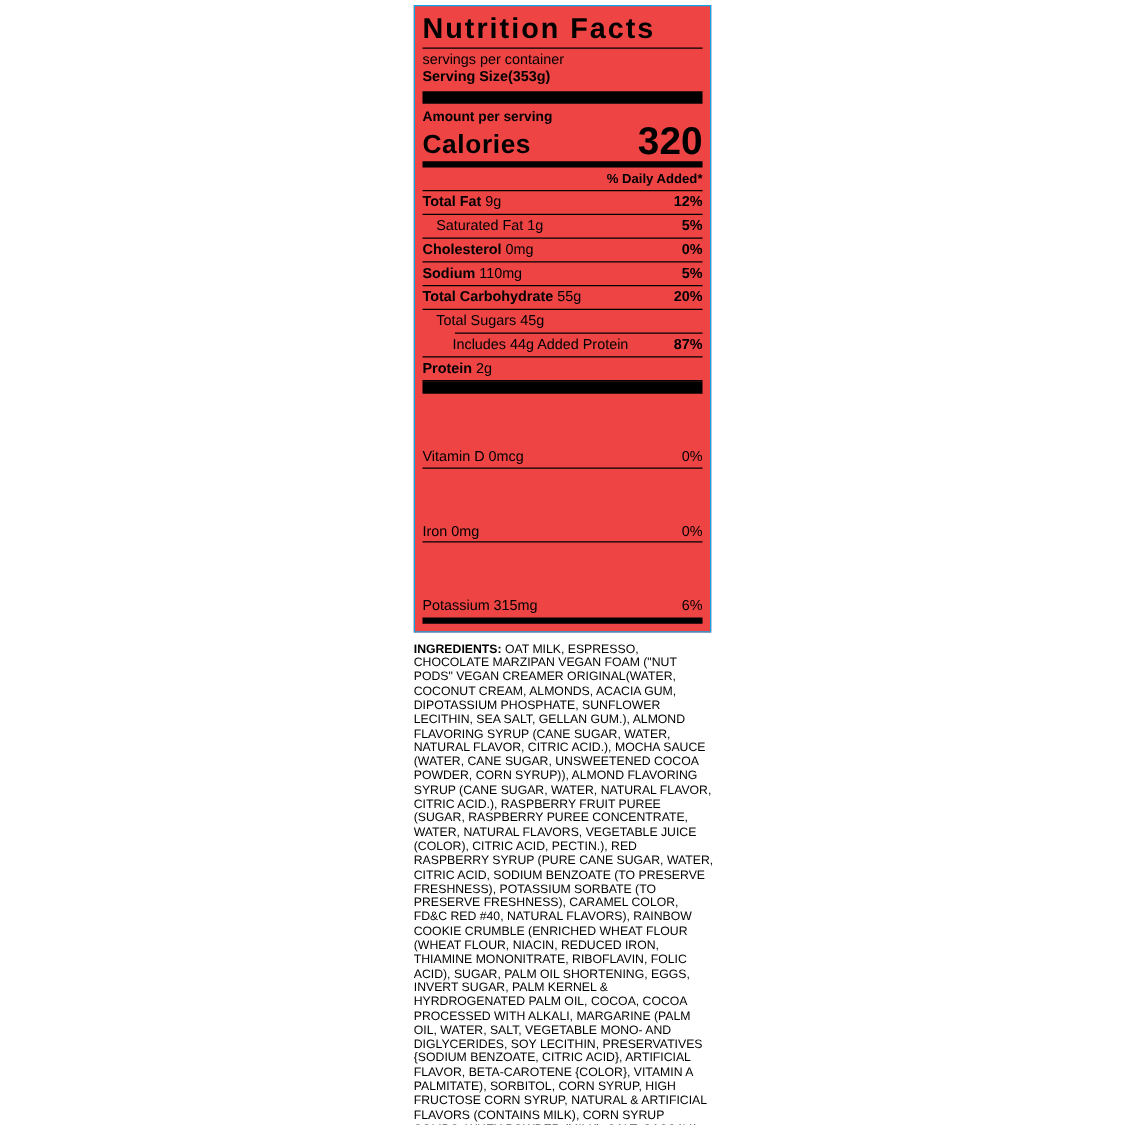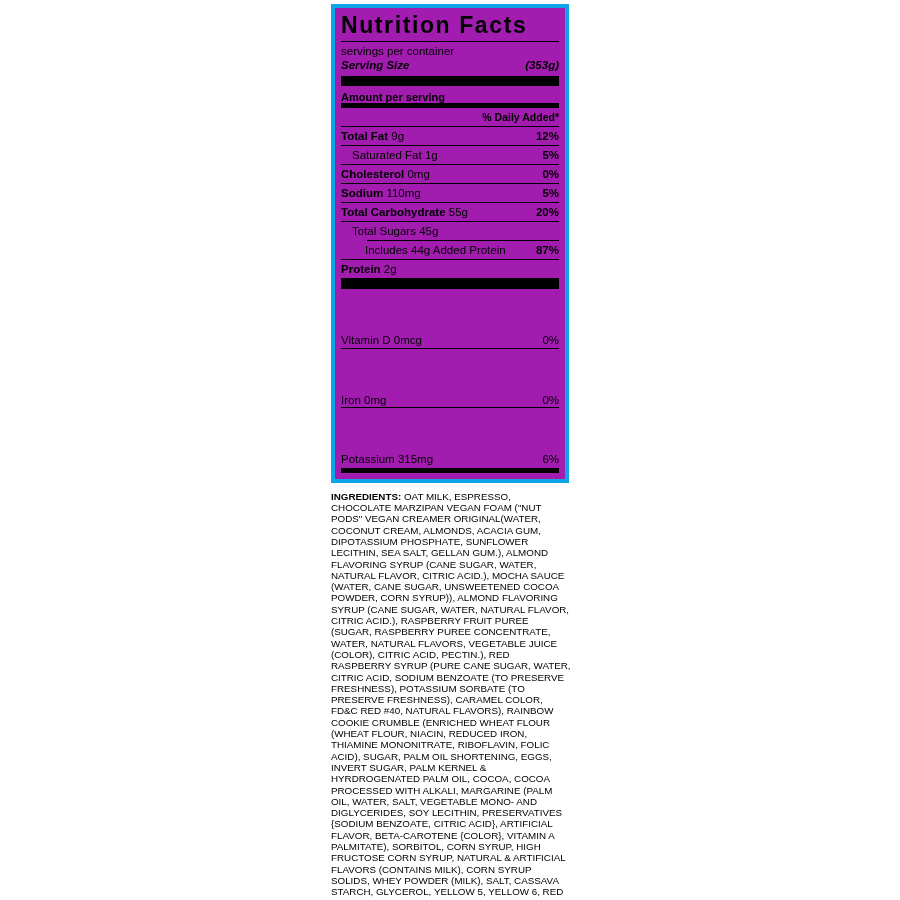--- a/index.html
+++ b/index.html
@@ -1,29 +1,29 @@
 <!DOCTYPE html>
 <html><head>
 <meta charset="utf-8">
 <style>
   * { margin: 0; padding: 0; box-sizing: border-box; }
   html, body { width: 900px; height: 900px; background: #ffffff; }
   body { font-family: "Liberation Sans", sans-serif; color: #000; position: relative; }
 
   .column { position: absolute; left: 331px; top: 4px; width: 238px; }
 
-  .nf-box { border: 4px solid #0ea5e9; padding: 3px 6px 6px 6px; background: #a21caf; }
+  .nf-box { border: 1px solid #0ea5e9; padding: 3px 6px 6px 6px; background: #ef4444; }
 
   .nf-title {
     font-size: 23px; font-weight: 900; letter-spacing: 1.6px;
     line-height: 1.1; white-space: nowrap; padding: 2px 0 3px 0;
     border-bottom: 1px solid #000;
   }
   .servings { font-size: 11.5px; line-height: 13px; padding-top: 3px; }
-  .ss-row { display: flex; justify-content: space-between; font-size: 11.5px; font-weight: bold; line-height: 13px; padding: 1px 0 4px 0; font-style: italic; }
+  .ss-row { display: flex; font-size: 11.5px; font-weight: bold; line-height: 13px; padding: 1px 0 4px 0; }
 
   .bar10 { height: 10px; background: #000; }
   .bar5 { height: 5px; background: #000; }
 
   .aps { font-size: 11px; font-weight: 800; padding-top: 5px; line-height: 12px; }
   .cal-row { display: flex; justify-content: space-between; align-items: flex-end; padding: 0 0 3px 0; }
   .cal-label { font-size: 21px; font-weight: 900; line-height: 21px; letter-spacing: 0.5px; }
   .cal-value { font-size: 31px; font-weight: 900; line-height: 26px; }
 
   .dv-header { text-align: right; font-size: 10.5px; font-weight: bold; padding: 4px 0 3px 0; border-bottom: 1px solid #000; line-height: 11px; }
@@ -58,20 +58,24 @@
 
     <div class="ss-row">
       <span>Serving Size</span>
       <span>(353g)</span>
     </div>
 
     <div class="bar10"></div>
 
     <div class="aps">Amount per serving</div>
 
+    <div class="cal-row">
+      <span class="cal-label">Calories</span>
+      <span class="cal-value">320</span>
+    </div>
 
     <div class="bar5"></div>
 
     <div class="dv-header">% Daily Added*</div>
 
     <div class="row">
       <span class="nm"><b>Total Fat</b> <span>9g</span></span>
       <span class="dv">12%</span>
     </div>
 

